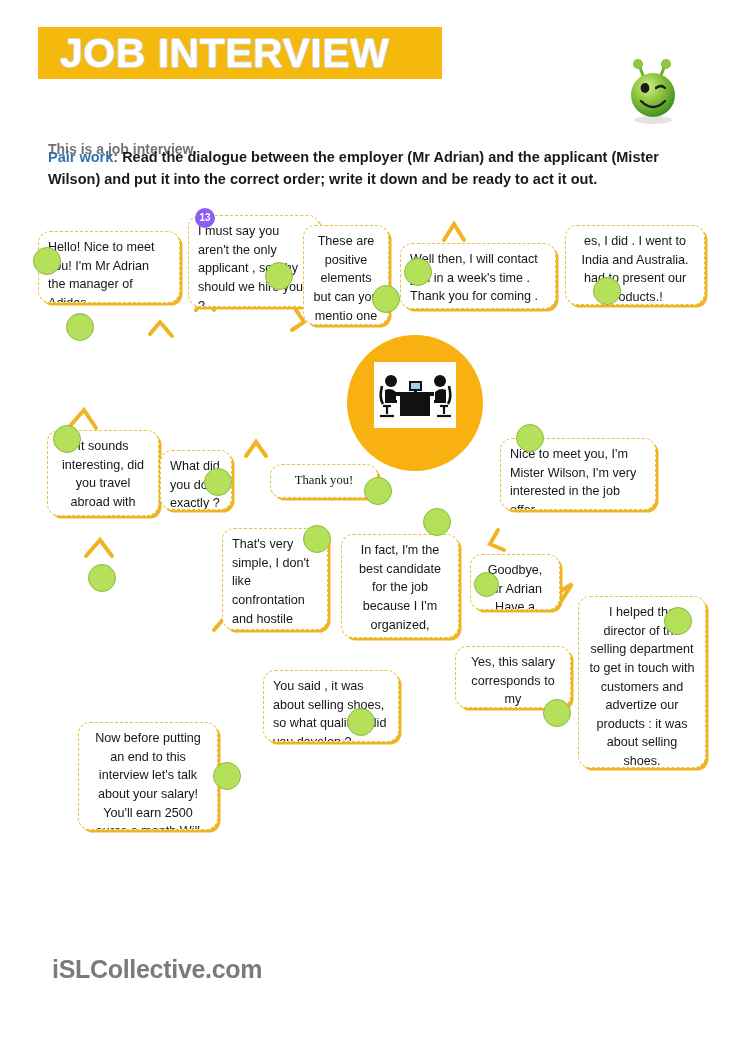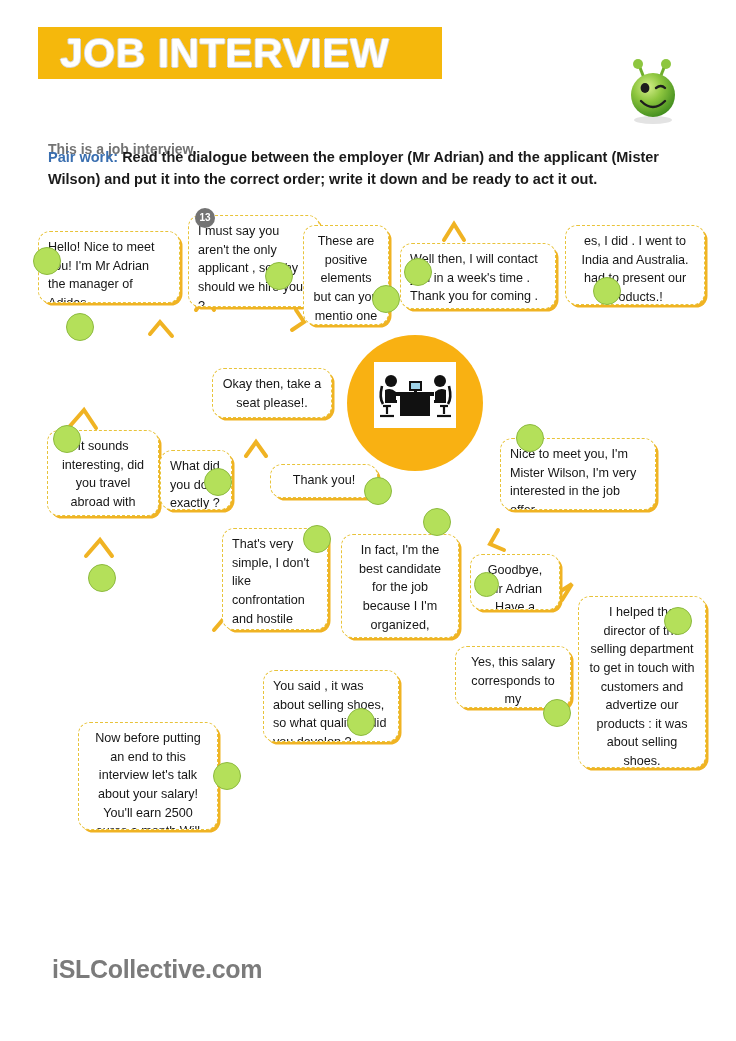--- a/index.html
+++ b/index.html
@@ -110,21 +110,21 @@
     z-index: 5;
   }
   .dot.sm { width: 23px; height: 23px; }
 
   
   .badge {
     position: absolute;
     width: 20px;
     height: 20px;
     border-radius: 50%;
-    background: #737373;
+    background: #8b5cf6;
     color: #ffffff;
     font-size: 10px;
     font-weight: bold;
     line-height: 20px;
     text-align: center;
     z-index: 6;
     font-family: "Liberation Sans", sans-serif;
   }
 
   
@@ -240,23 +240,20 @@
   </div>
   <div class="dot" style="left:404px; top:258px;"></div>
 
   <div class="bubble center" style="left:565px; top:225px; width:140px; height:80px;">
     <span>es, I did . I went to India and Australia. had to present our products.!</span>
   </div>
   <div class="dot" style="left:593px; top:277px;"></div>
 
   <div class="dot" style="left:66px; top:313px;"></div>
 
-  <div class="bubble center" style="left:212px; top:368px; width:120px; height:50px;">
-    <span>Okay then, take a seat please!.</span>
-  </div>
 
 
   <div id="center-circle"></div>
   <div id="center-photo">
     <svg width="82" height="66" viewBox="0 0 82 66">
       <rect x="0" y="0" width="82" height="66" fill="#ffffff"></rect>
 
       <rect x="26" y="33" width="30" height="21" fill="#111"></rect>
       <rect x="22" y="30" width="38" height="4" fill="#111"></rect>
 
@@ -287,21 +284,21 @@
   <div class="bubble center" style="left:47px; top:430px; width:112px; height:86px;">
     <span>It sounds interesting, did you travel abroad with your manager?!</span>
   </div>
   <div class="dot" style="left:53px; top:425px;"></div>
 
   <div class="bubble" style="left:160px; top:450px; width:72px; height:60px;">
     <span>What did you do exactly ?</span>
   </div>
   <div class="dot" style="left:204px; top:468px;"></div>
 
-  <div class="bubble center" style="left:270px; top:464px; width:108px; height:34px;">
+  <div class="bubble center" style="left:270px; top:464px; width:108px; height:34px;font-family:Liberation Serif, serif;">
     <span>Thank you!</span>
   </div>
   <div class="dot" style="left:364px; top:477px;"></div>
 
   <div class="bubble" style="left:500px; top:438px; width:156px; height:72px;">
     <span>Nice to meet you, I'm Mister Wilson, I'm very interested in  the job offer</span>
   </div>
   <div class="dot" style="left:516px; top:424px;"></div>
 
   <div class="bubble" style="left:222px; top:528px; width:106px; height:102px;">

